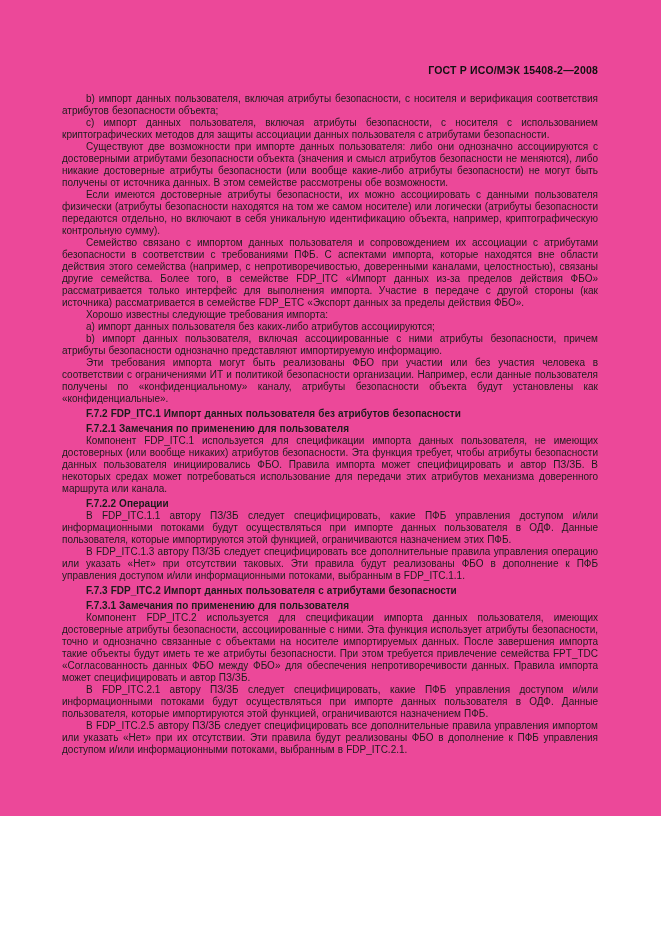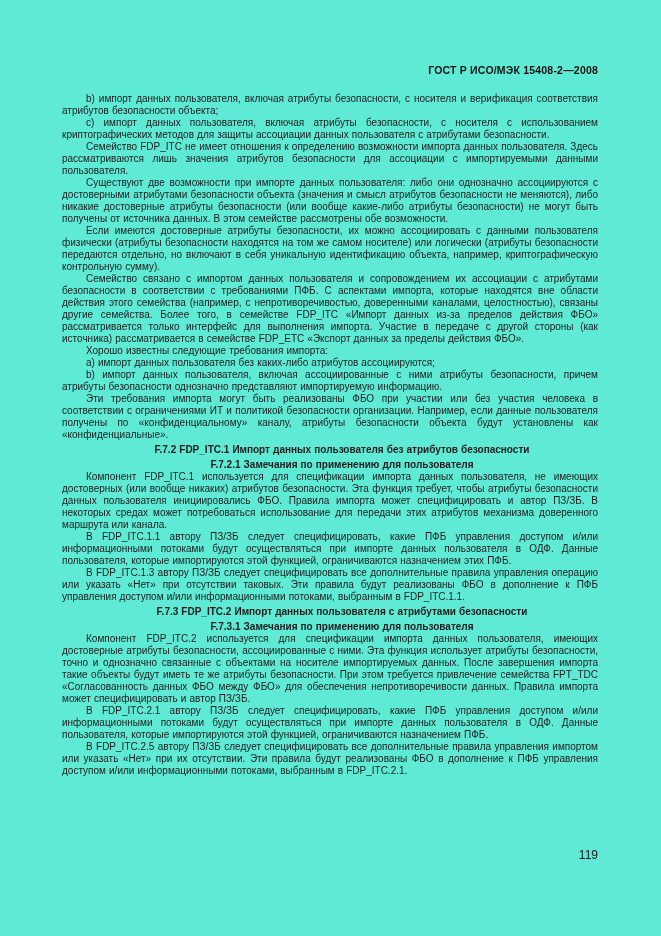--- a/index.html
+++ b/index.html
@@ -3,22 +3,22 @@
 <meta charset="utf-8">
 <style>
   html, body {
     margin: 0;
     padding: 0;
     background: #ffffff;
   }
   .page {
     position: relative;
     width: 661px;
-    height: 936px;
-    background: #5eead4;
+    height: 816px;
+    background: #ec4899;
     font-family: "Liberation Sans", sans-serif;
     color: #1c1c1c;
     overflow: hidden;
   }
   .header {
     position: absolute;
     top: 64px;
     left: 62px;
     width: 536px;
     text-align: right;
@@ -37,21 +37,21 @@
     margin: 0;
     font-size: 10px;
     line-height: 12px;
     text-indent: 24px;
     text-align: justify;
     word-spacing: 0.3px;
     color: #1c1c1c;
   }
   .doc-body p.heading {
     font-weight: bold;
-    text-align: center;
+    text-align: left;
     margin-top: 3px;
   }
   .page-number {
     position: absolute;
     top: 848px;
     left: 62px;
     width: 536px;
     text-align: right;
     font-size: 12px;
     color: #1c1c1c;
@@ -61,31 +61,31 @@
 <body>
 
 <div class="page">
   <div class="header">
     <span>ГОСТ Р ИСО/МЭК 15408-2—2008</span>
   </div>
 
   <div class="doc-body">
       <p class="body">b) импорт данных пользователя, включая атрибуты безопасности, с носителя и верификация соответствия атрибутов безопасности объекта;</p>
       <p class="body">c) импорт данных пользователя, включая атрибуты безопасности, с носителя с использованием криптографических методов для защиты ассоциации данных пользователя с атрибутами безопасности.</p>
-      <p class="body">Семейство FDP_ITC не имеет отношения к определению возможности импорта данных пользователя. Здесь рассматриваются лишь значения атрибутов безопасности для ассоциации с импортируемыми данными пользователя.</p>
       <p class="body">Существуют две возможности при импорте данных пользователя: либо они однозначно ассоциируются с достоверными атрибутами безопасности объекта (значения и смысл атрибутов безопасности не меняются), либо никакие достоверные атрибуты безопасности (или вообще какие-либо атрибуты безопасности) не могут быть получены от источника данных. В этом семействе рассмотрены обе возможности.</p>
       <p class="body">Если имеются достоверные атрибуты безопасности, их можно ассоциировать с данными пользователя физически (атрибуты безопасности находятся на том же самом носителе) или логически (атрибуты безопасности передаются отдельно, но включают в себя уникальную идентификацию объекта, например, криптографическую контрольную сумму).</p>
       <p class="body">Семейство связано с импортом данных пользователя и сопровождением их ассоциации с атрибутами безопасности в соответствии с требованиями ПФБ. С аспектами импорта, которые находятся вне области действия этого семейства (например, с непротиворечивостью, доверенными каналами, целостностью), связаны другие семейства. Более того, в семействе FDP_ITC «Импорт данных из-за пределов действия ФБО» рассматривается только интерфейс для выполнения импорта. Участие в передаче с другой стороны (как источника) рассматривается в семействе FDP_ETC «Экспорт данных за пределы действия ФБО».</p>
       <p class="body">Хорошо известны следующие требования импорта:</p>
       <p class="body">a) импорт данных пользователя без каких-либо атрибутов ассоциируются;</p>
       <p class="body">b) импорт данных пользователя, включая ассоциированные с ними атрибуты безопасности, причем атрибуты безопасности однозначно представляют импортируемую информацию.</p>
       <p class="body">Эти требования импорта могут быть реализованы ФБО при участии или без участия человека в соответствии с ограничениями ИТ и политикой безопасности организации. Например, если данные пользователя получены по «конфиденциальному» каналу, атрибуты безопасности объекта будут установлены как «конфиденциальные».</p>
       <p class="heading">F.7.2 FDP_ITC.1 Импорт данных пользователя без атрибутов безопасности</p>
       <p class="heading">F.7.2.1 Замечания по применению для пользователя</p>
       <p class="body">Компонент FDP_ITC.1 используется для спецификации импорта данных пользователя, не имеющих достоверных (или вообще никаких) атрибутов безопасности. Эта функция требует, чтобы атрибуты безопасности данных пользователя инициировались ФБО. Правила импорта может специфицировать и автор ПЗ/ЗБ. В некоторых средах может потребоваться использование для передачи этих атрибутов механизма доверенного маршрута или канала.</p>
+      <p class="heading">F.7.2.2 Операции</p>
       <p class="body">В FDP_ITC.1.1 автору ПЗ/ЗБ следует специфицировать, какие ПФБ управления доступом и/или информационными потоками будут осуществляться при импорте данных пользователя в ОДФ. Данные пользователя, которые импортируются этой функцией, ограничиваются назначением этих ПФБ.</p>
       <p class="body">В FDP_ITC.1.3 автору ПЗ/ЗБ следует специфицировать все дополнительные правила управления операцию или указать «Нет» при отсутствии таковых. Эти правила будут реализованы ФБО в дополнение к ПФБ управления доступом и/или информационными потоками, выбранным в FDP_ITC.1.1.</p>
       <p class="heading">F.7.3 FDP_ITC.2 Импорт данных пользователя с атрибутами безопасности</p>
       <p class="heading">F.7.3.1 Замечания по применению для пользователя</p>
       <p class="body">Компонент FDP_ITC.2 используется для спецификации импорта данных пользователя, имеющих достоверные атрибуты безопасности, ассоциированные с ними. Эта функция использует атрибуты безопасности, точно и однозначно связанные с объектами на носителе импортируемых данных. После завершения импорта такие объекты будут иметь те же атрибуты безопасности. При этом требуется привлечение семейства FPT_TDC «Согласованность данных ФБО между ФБО» для обеспечения непротиворечивости данных. Правила импорта может специфицировать и автор ПЗ/ЗБ.</p>
       <p class="body">В FDP_ITC.2.1 автору ПЗ/ЗБ следует специфицировать, какие ПФБ управления доступом и/или информационными потоками будут осуществляться при импорте данных пользователя в ОДФ. Данные пользователя, которые импортируются этой функцией, ограничиваются назначением ПФБ.</p>
       <p class="body">В FDP_ITC.2.5 автору ПЗ/ЗБ следует специфицировать все дополнительные правила управления импортом или указать «Нет» при их отсутствии. Эти правила будут реализованы ФБО в дополнение к ПФБ управления доступом и/или информационными потоками, выбранным в FDP_ITC.2.1.</p>
     </div>
 
   <div class="page-number">119</div>

